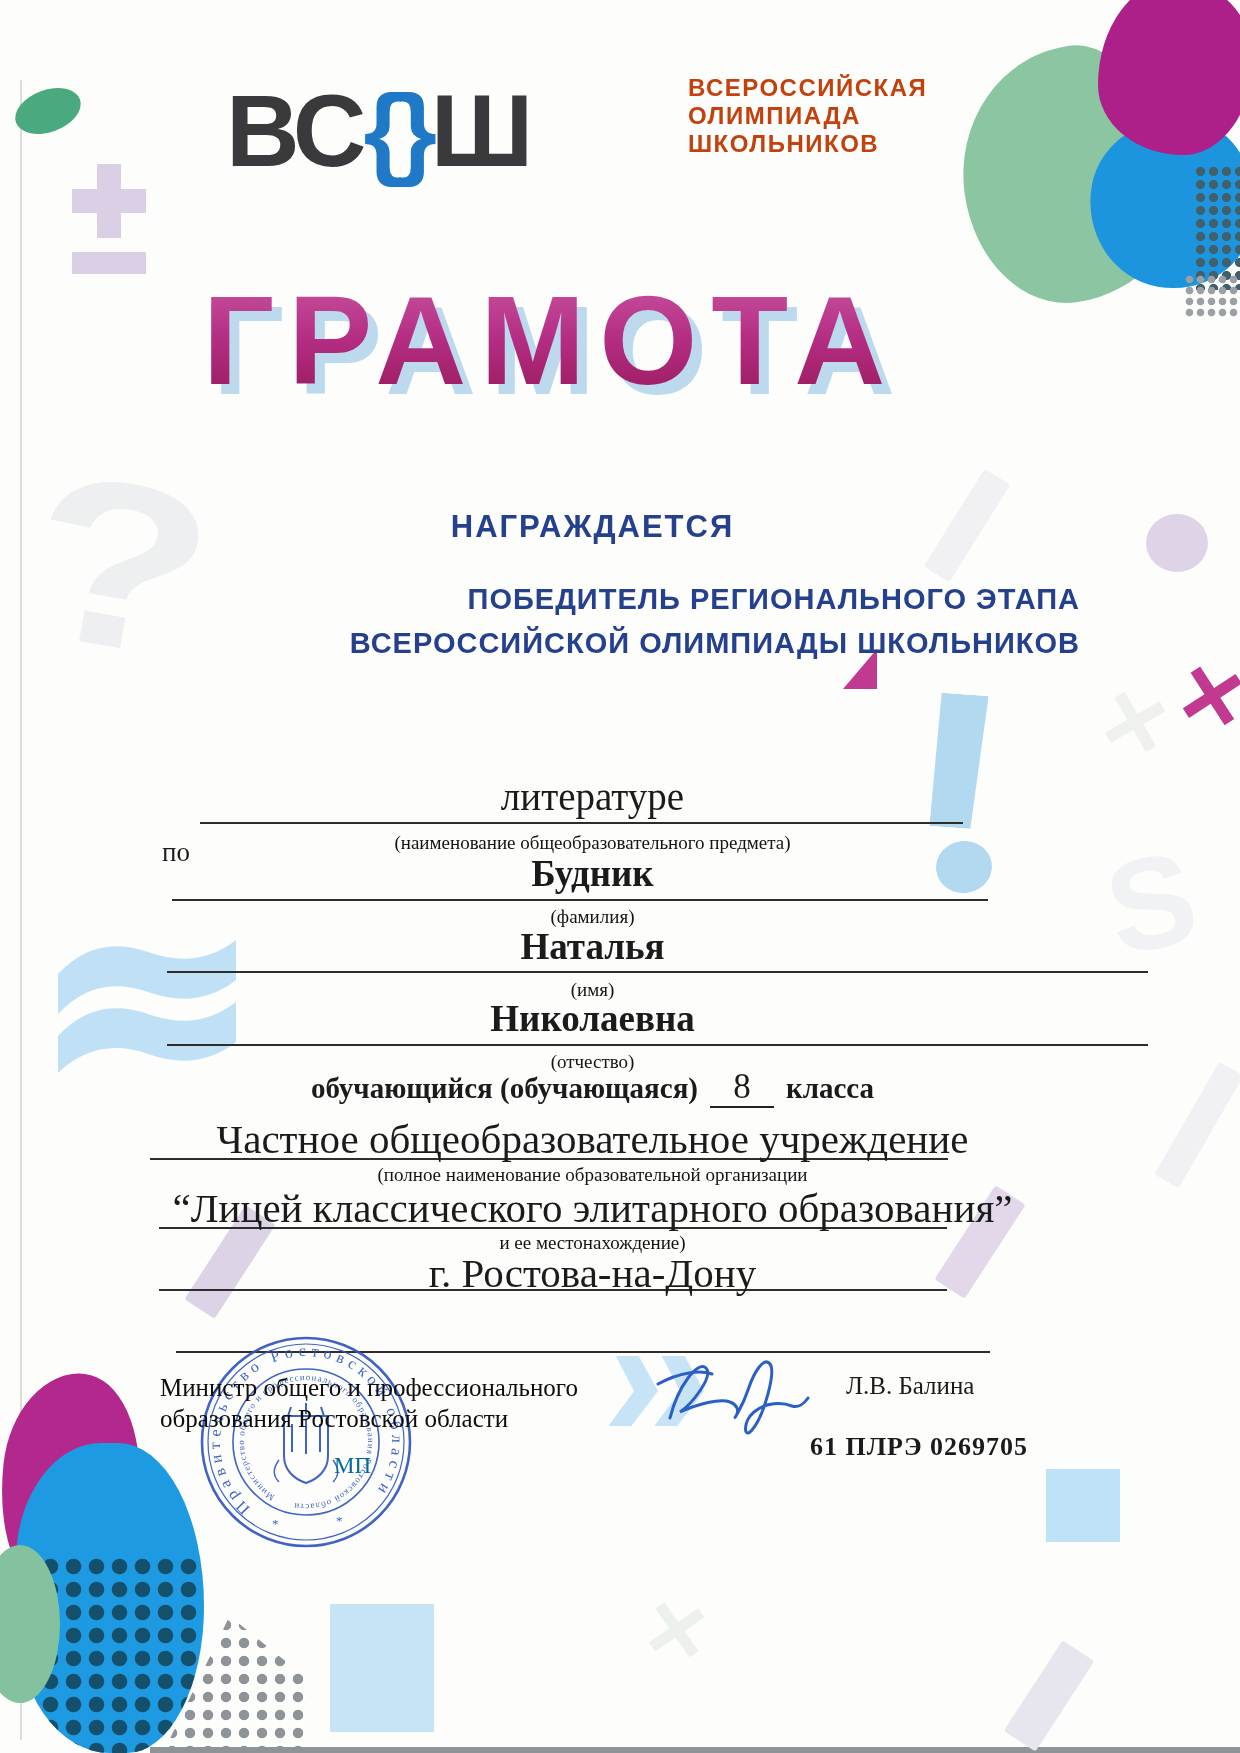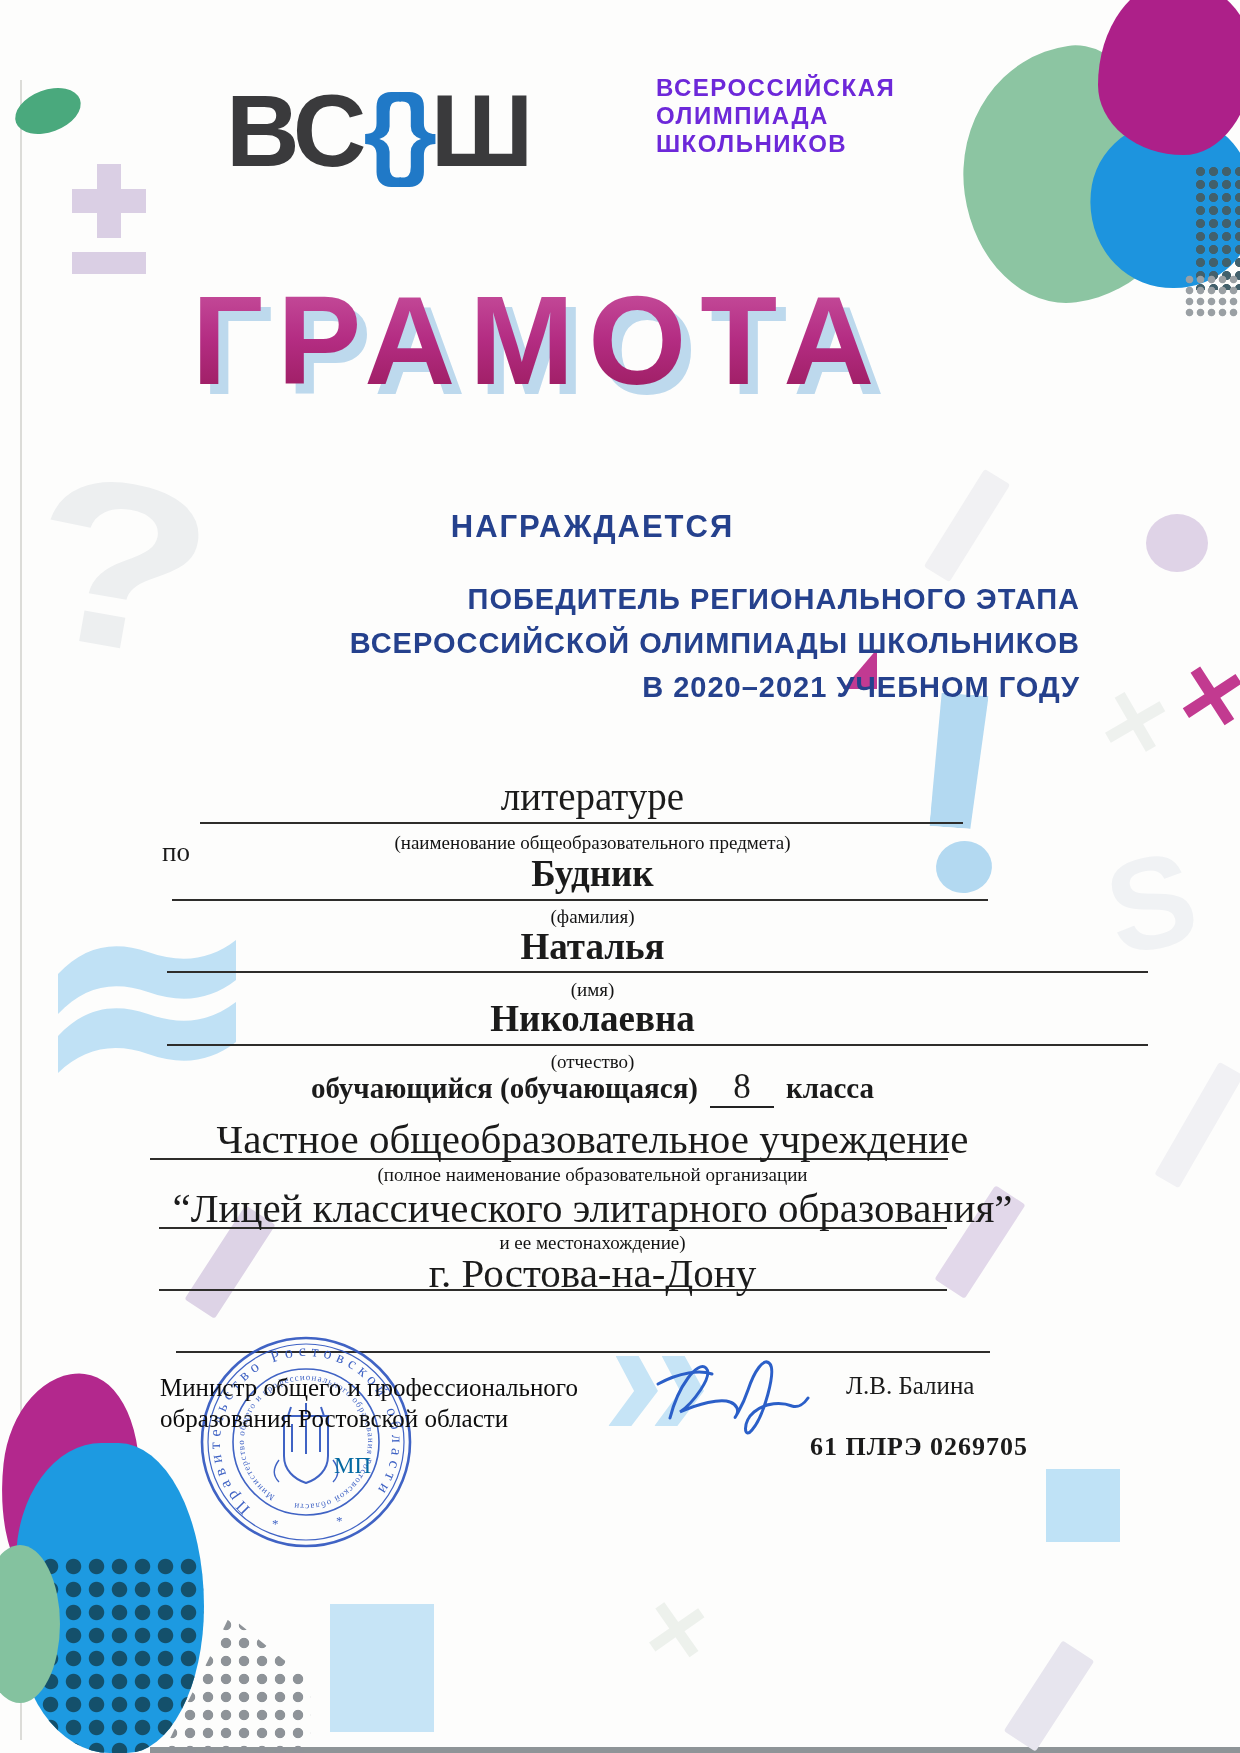--- a/index.html
+++ b/index.html
@@ -5,24 +5,24 @@
   html,body{margin:0;padding:0;background:#ffffff;}
   .page{position:relative;width:1240px;height:1753px;background:#fdfdfc;overflow:hidden;
         font-family:"Liberation Serif",serif;color:#1b1b1b;}
   .abs{position:absolute;}
   .decor{position:absolute;z-index:1;}
   .txt{position:absolute;z-index:3;}
   
   .logo{left:226px;top:80px;font-family:"Liberation Sans",sans-serif;font-weight:bold;
         font-size:102px;line-height:1;letter-spacing:-3px;color:#3a3a3c;z-index:3;}
   .logo .brace{color:#2079c7;letter-spacing:-6px;}
-  .brand{left:656px;top:74px;font-family:"Liberation Sans",sans-serif;font-weight:bold;
-         font-size:24px;line-height:28px;letter-spacing:1.5px;color:#6d28d9;z-index:3;}
-  
-  .title-wrap{left:60px;top:278px;width:960px;height:140px;z-index:3;}
+  .brand{left:688px;top:74px;font-family:"Liberation Sans",sans-serif;font-weight:bold;
+         font-size:24px;line-height:28px;letter-spacing:1.5px;color:#c2410c;z-index:3;}
+  
+  .title-wrap{left:71px;top:278px;width:960px;height:140px;z-index:3;}
   .title-layer{position:absolute;left:0;top:0;width:100%;text-align:center;
         font-family:"Liberation Sans",sans-serif;font-weight:bold;font-size:126px;
         letter-spacing:14px;line-height:1;}
   .title-shadow{color:#bdd9ed;transform:translate(10px,10px);}
   .title-main{background:linear-gradient(180deg,#c8539f 0%,#b42d83 48%,#991a5c 100%);
         -webkit-background-clip:text;background-clip:text;color:transparent;}
   
   .award-heading{left:105px;top:509px;width:975px;text-align:center;
         font-family:"Liberation Sans",sans-serif;font-weight:bold;font-size:31px;
         letter-spacing:2px;color:#25418d;}
@@ -122,21 +122,20 @@
 
   <div class="abs title-wrap">
     <div class="title-layer title-shadow">ГРАМОТА</div>
     <div class="title-layer title-main">ГРАМОТА</div>
   </div>
 
   <div class="txt award-heading">НАГРАЖДАЕТСЯ</div>
   <div class="txt award-subtitle">
     <div>ПОБЕДИТЕЛЬ РЕГИОНАЛЬНОГО ЭТАПА</div>
     <div>ВСЕРОССИЙСКОЙ ОЛИМПИАДЫ ШКОЛЬНИКОВ</div>
-    <div>В 2020–2021 УЧЕБНОМ ГОДУ</div>
   </div>
 
   <div class="txt label-po">по</div>
   <div class="txt center-col val-big" style="top:774px;">литературе</div>
   <div class="fline" style="left:200px;top:822px;width:763px;"></div>
   <div class="txt center-col caption" style="top:832px;">(наименование общеобразовательного предмета)</div>
 
   <div class="txt center-col val-name" style="top:852px;">Будник</div>
   <div class="fline" style="left:172px;top:899px;width:816px;"></div>
   <div class="txt center-col caption" style="top:906px;">(фамилия)</div>

